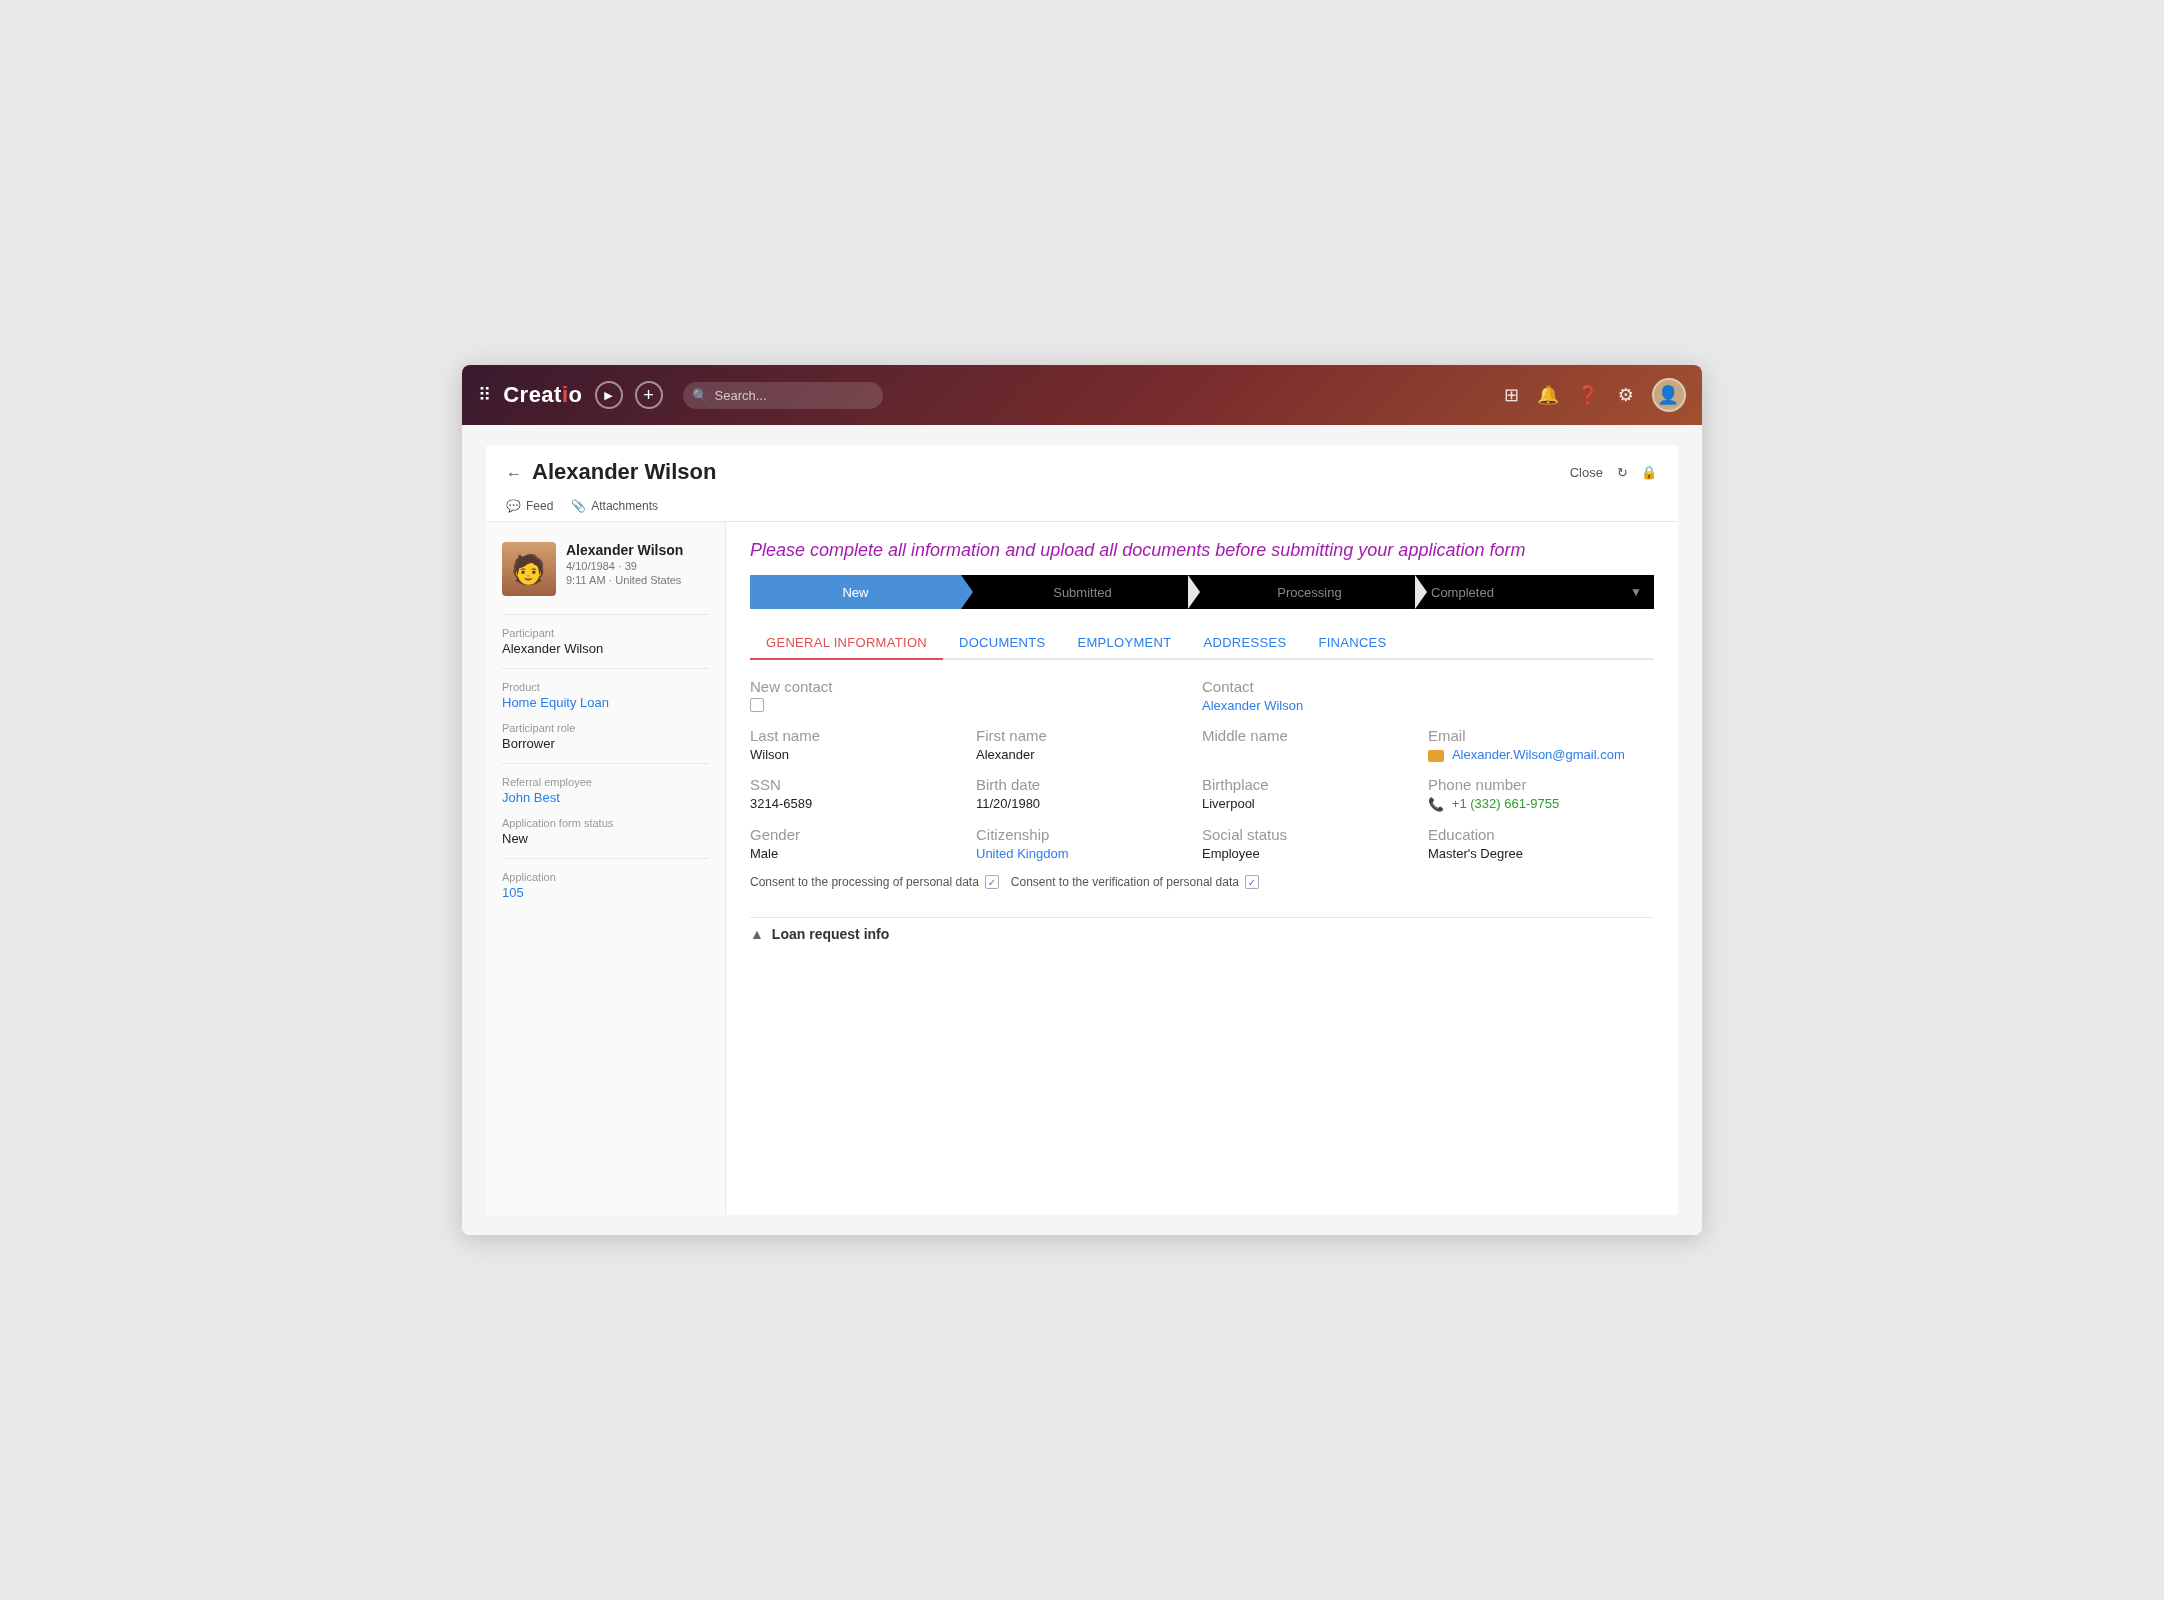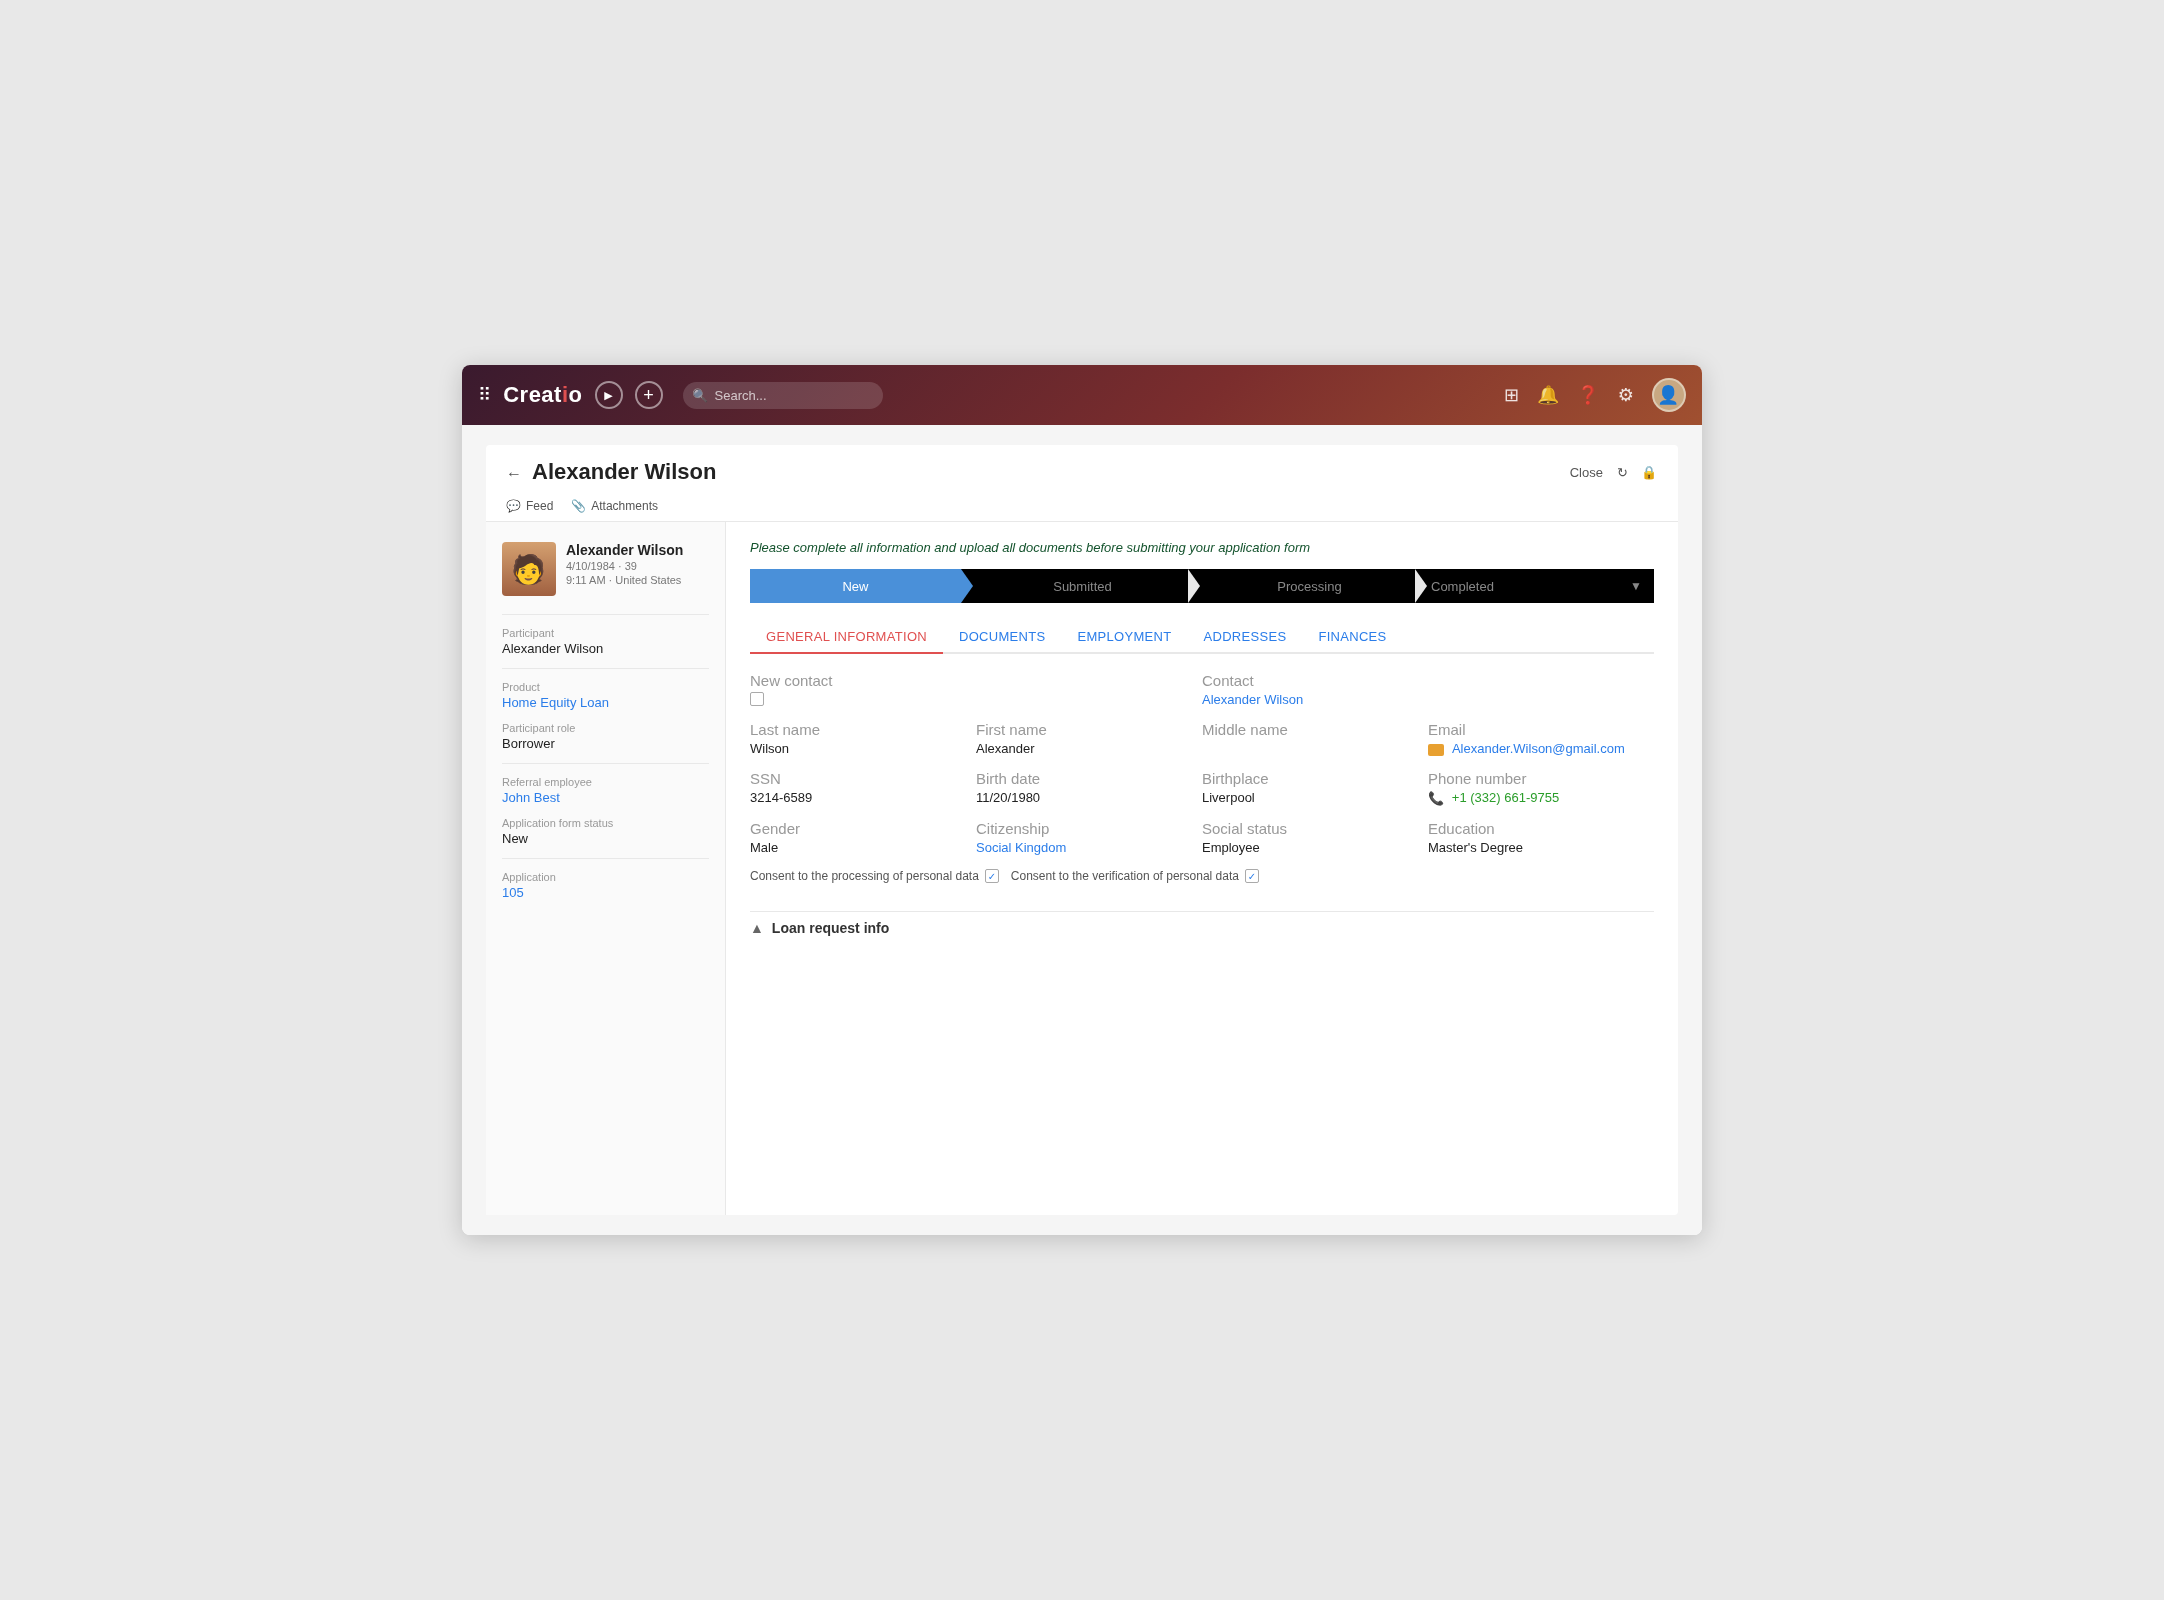--- a/index.html
+++ b/index.html
@@ -249,22 +249,22 @@
     }
 
     
     .main-panel {
       flex: 1;
       padding: 18px 24px;
       overflow-y: auto;
     }
 
     .info-banner {
-      color: #14532d;
-      font-size: 13px;
+      color: #a21caf;
+      font-size: 18px;
       margin-bottom: 14px;
       font-style: italic;
     }
 
     
     .stage-pipeline {
       display: flex;
       margin-bottom: 18px;
       gap: 0;
     }
@@ -631,21 +631,21 @@
             </div>
           </div>
 
           <div class="form-row">
             <div class="form-field">
               <div class="form-field-label">Gender</div>
               <div class="form-field-value">Male</div>
             </div>
             <div class="form-field">
               <div class="form-field-label">Citizenship</div>
-              <div class="form-field-value link">Social Kingdom</div>
+              <div class="form-field-value link">United Kingdom</div>
             </div>
             <div class="form-field">
               <div class="form-field-label">Social status</div>
               <div class="form-field-value">Employee</div>
             </div>
             <div class="form-field">
               <div class="form-field-label">Education</div>
               <div class="form-field-value">Master's Degree</div>
             </div>
           </div>

